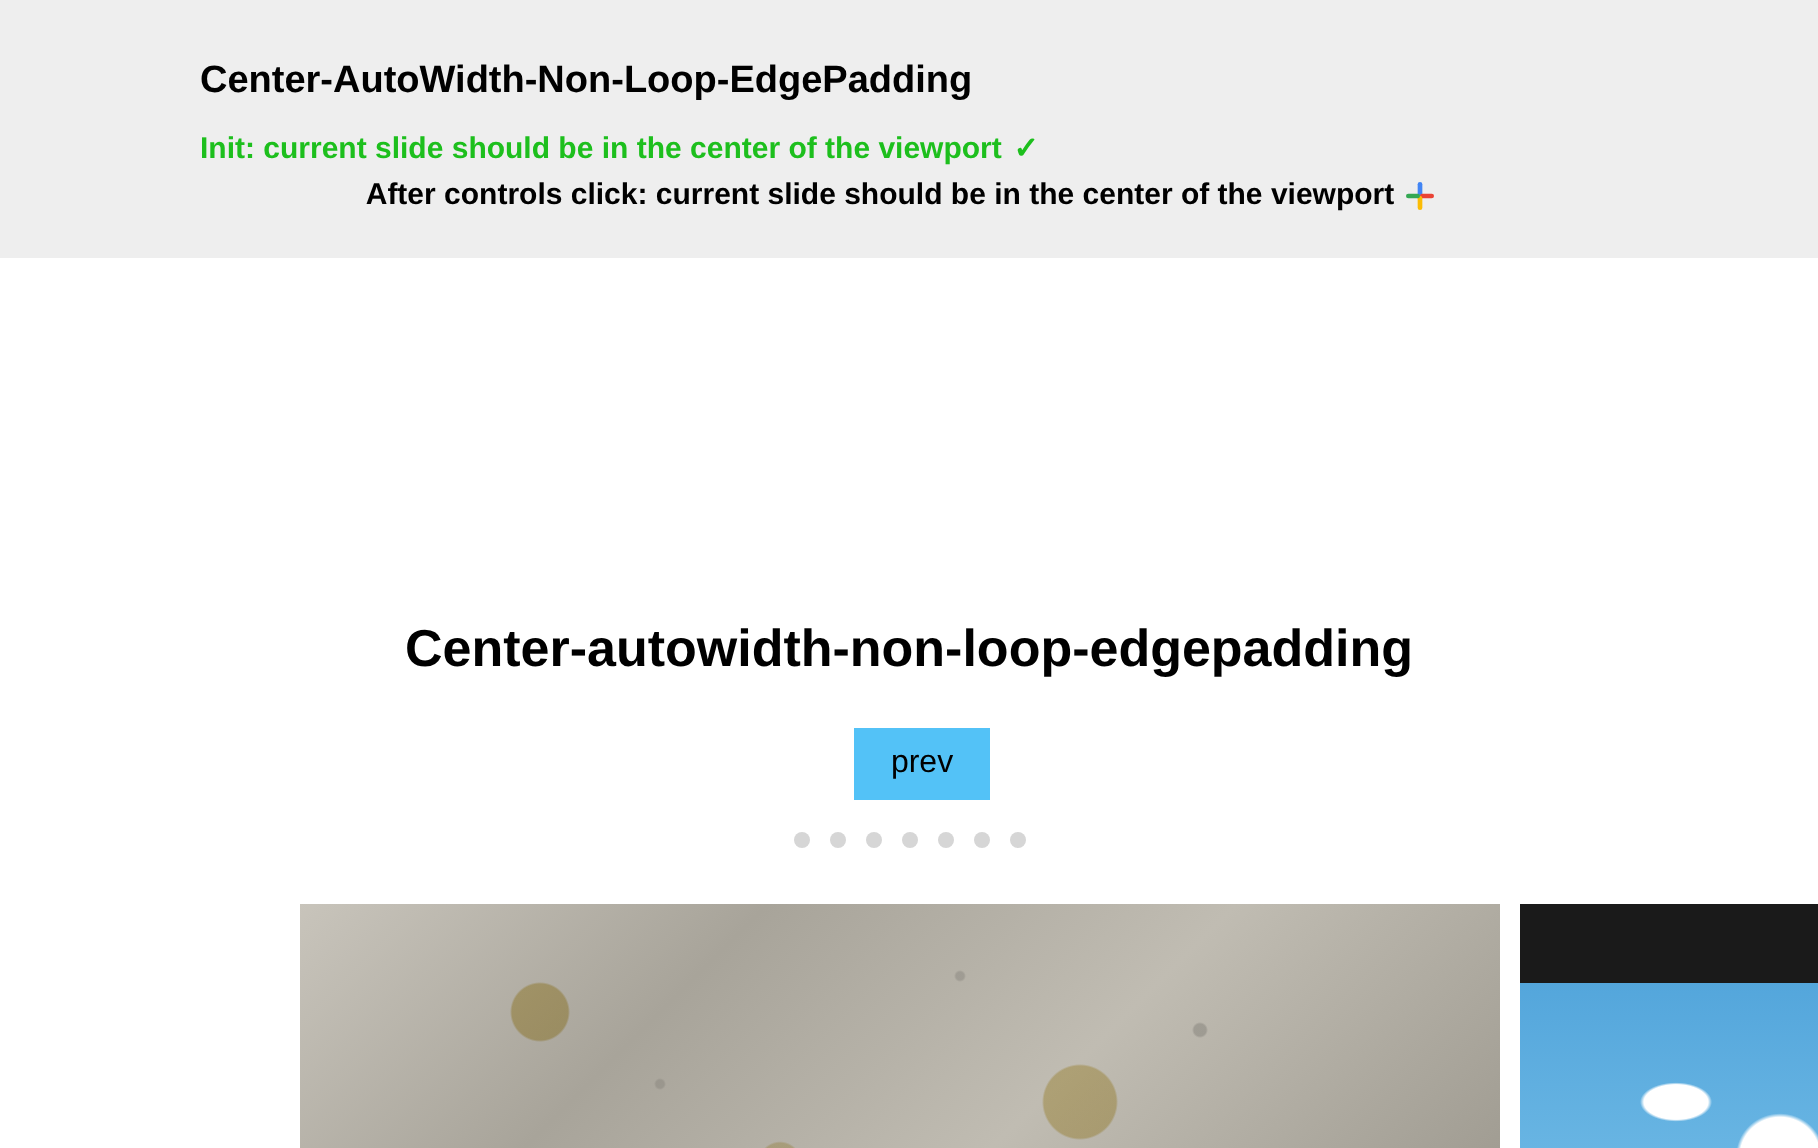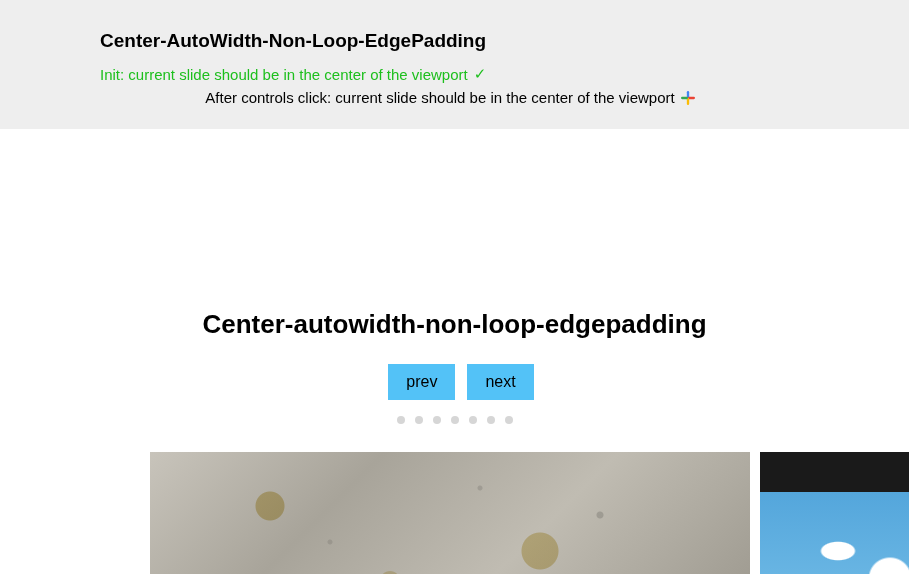--- a/index.html
+++ b/index.html
@@ -23,20 +23,21 @@
     font-size: 19px;
     font-weight: bold;
     margin-bottom: 10px;
   }
   .test-line {
     font-size: 15px;
     padding: 3px 0;
     display: flex;
     align-items: center;
     gap: 6px;
+    font-weight: bold;
   }
   .test-line.pass { color: #1dbf1d; }
   .test-line.running { color: #000; justify-content: center; }
   .check { color: #1dbf1d; }
   .spinner {
     width: 14px; height: 14px; display: inline-block; position: relative;
   }
   .spinner svg { width: 14px; height: 14px; }
 
   .main {
@@ -147,21 +148,20 @@
       </span>
     </div>
   </div>
 </div>
 
 <div class="main">
   <h2 class="section-heading">Center-autowidth-non-loop-edgepadding</h2>
 
   <div class="controls">
     <button class="btn">prev</button>
-    <button class="btn">next</button>
   </div>
 
   <div class="dots" id="dots">
       <div class="dot"></div>
       <div class="dot"></div>
       <div class="dot"></div>
       <div class="dot"></div>
       <div class="dot"></div>
       <div class="dot"></div>
       <div class="dot"></div>

